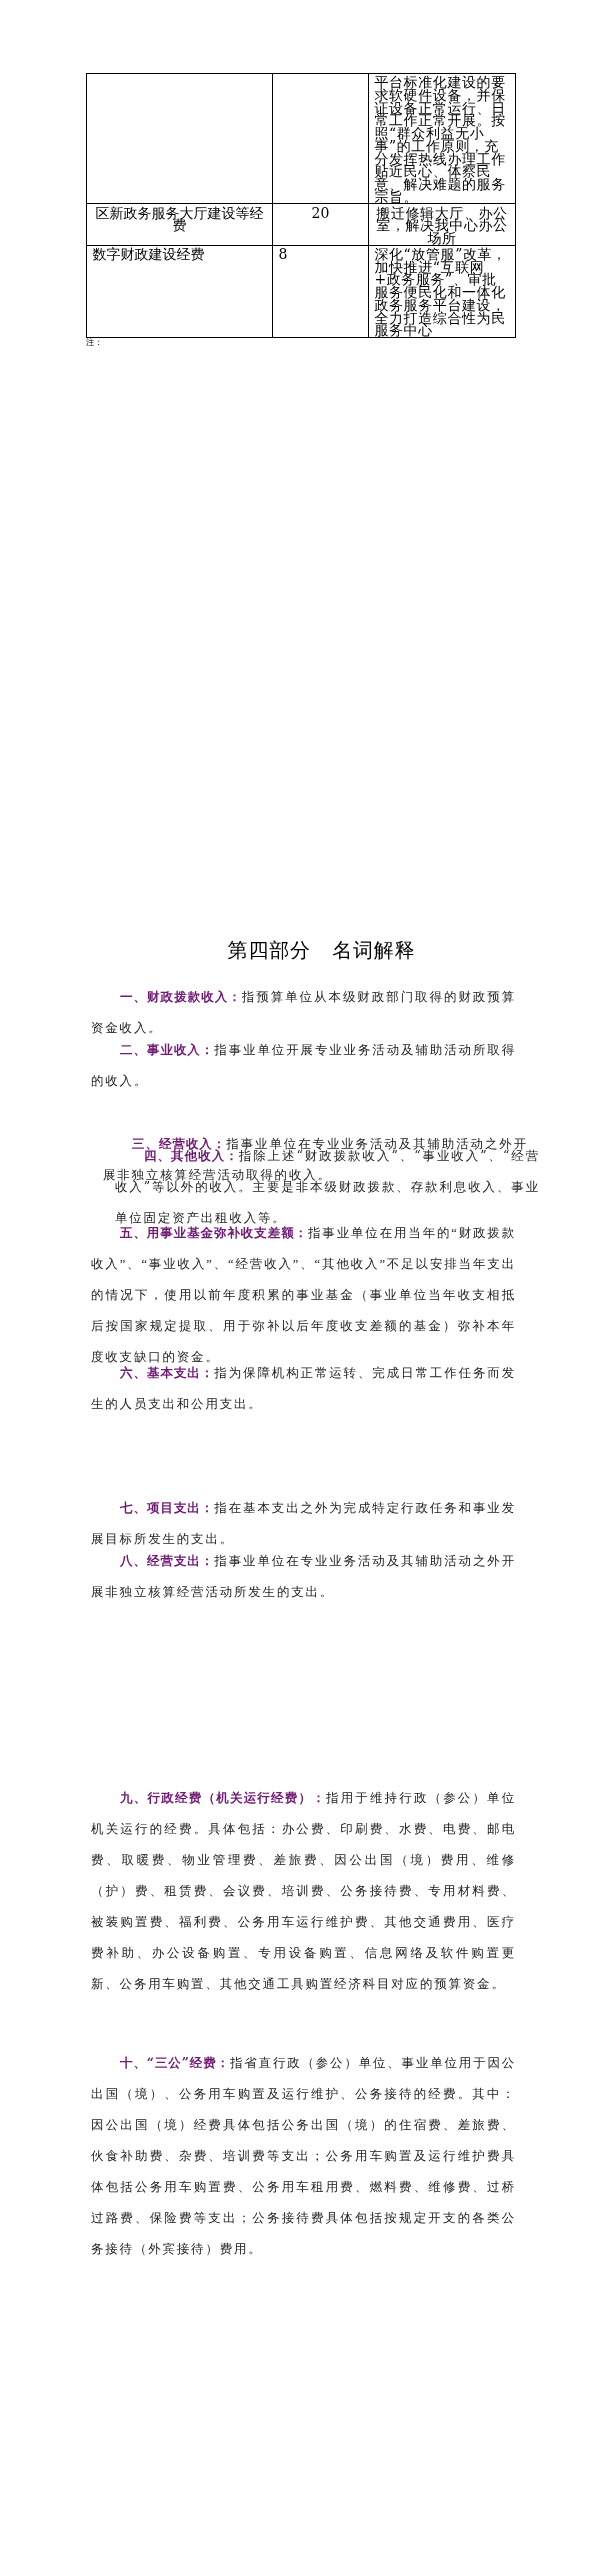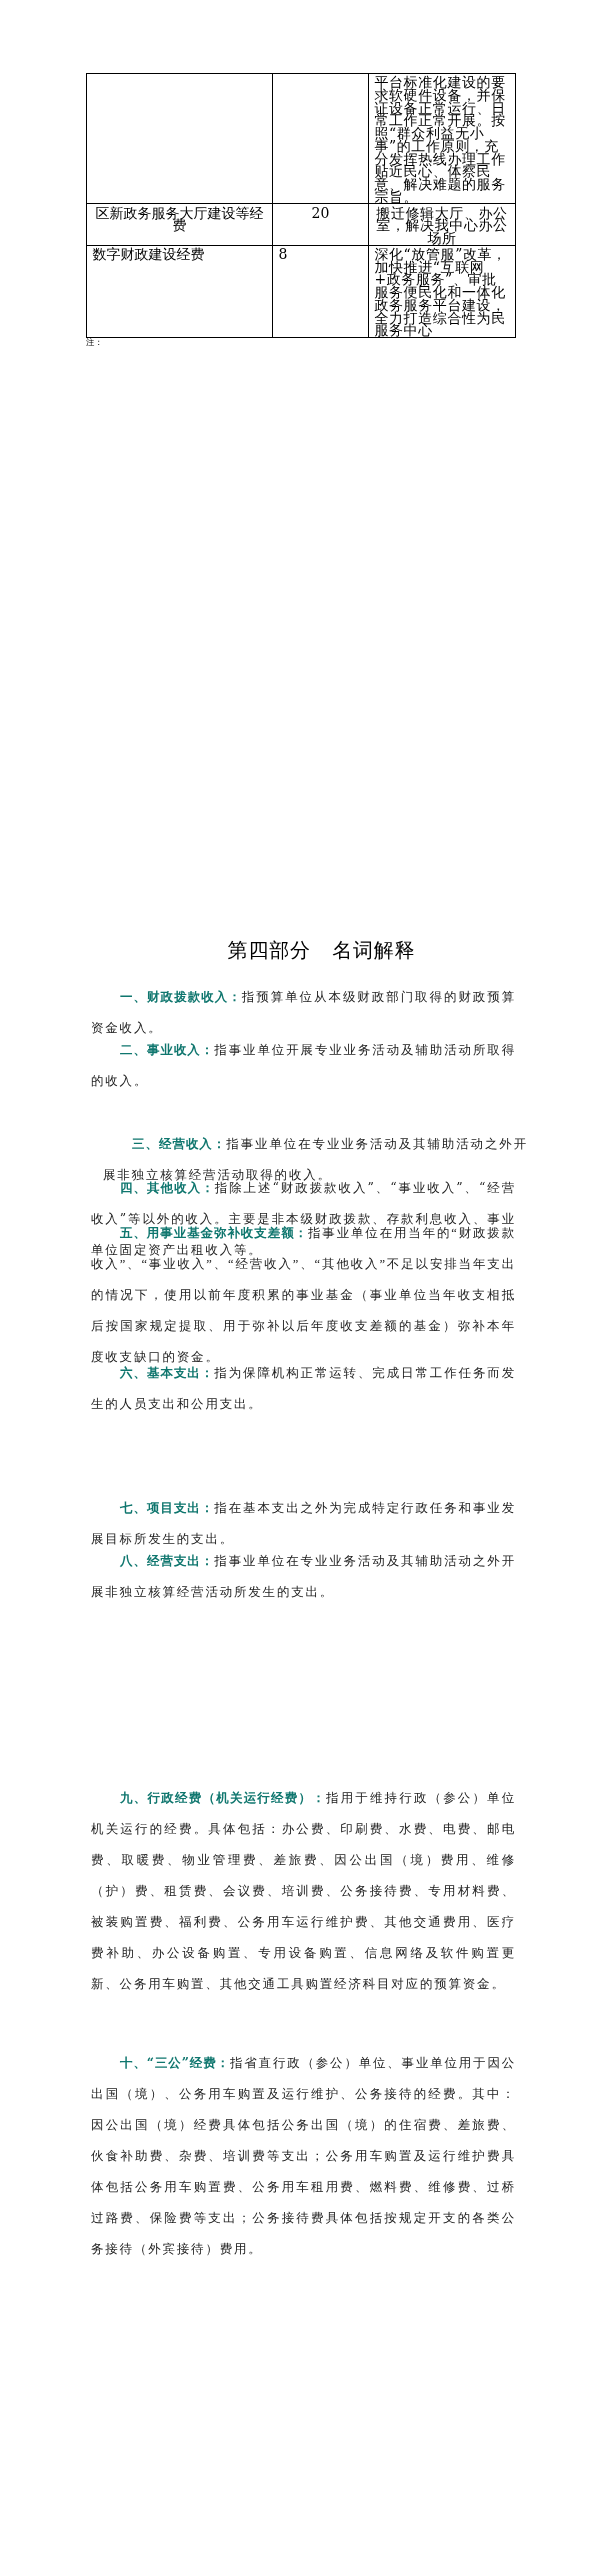--- a/index.html
+++ b/index.html
@@ -10,21 +10,21 @@
   .tbl td { border: 1.1px solid #000; vertical-align: top; padding: 2.3px 5.4px 0 5.4px;
             line-height: 12.7px; }
   .tbl col.c1 { width: 186px; } .tbl col.c2 { width: 96px; } .tbl col.c3 { width: 147px; }
   .tbl td.desc { letter-spacing: 0.6px; }
   .note { position: absolute; left: 86px; top: 337px; font-size: 8.4px; }
   .title { position: absolute; left: 0; width: 607px; top: 937px; text-align: center;
            font-family: "DejaVu Sans", "Liberation Sans", sans-serif; font-size: 20px; letter-spacing: 0.8px; padding-left: 18px; }
   .title .gap { display: inline-block; width: 21.4px; }
   .para { position: absolute; left: 91px; width: 425px; font-size: 12.5px; line-height: 31px;
           letter-spacing: 1.8px; text-indent: 29px; text-align: justify; color: #222; }
-  .para b { font-weight: bold; color: #0f766e; letter-spacing: 0.9px; }
+  .para b { font-weight: bold; color: #701a75; letter-spacing: 0.9px; }
 </style>
 </head>
 <body>
 
 <table class="tbl">
   <colgroup>
       <col class="c1">
       <col class="c2">
       <col class="c3">
     </colgroup>
@@ -52,21 +52,21 @@
 <div class="title">
   <span>第四部分</span><span class="gap"></span><span>名词解释</span>
 </div>
 
 <div class="para" style="top:981px;"><b>一、财政拨款收入：</b><span>指预算单位从本级财政部门取得的财政预算资金收入。</span></div>
 
 <div class="para" style="top:1034px;"><b>二、事业收入：</b><span>指事业单位开展专业业务活动及辅助活动所取得的收入。</span></div>
 
 <div class="para" style="top:1128px;margin-left:12px;"><b>三、经营收入：</b><span>指事业单位在专业业务活动及其辅助活动之外开展非独立核算经营活动取得的收入。</span></div>
 
-<div class="para" style="top:1172px;"><b>四、其他收入：</b><span>指除上述“财政拨款收入”、“事业收入”、“经营收入”等以外的收入。主要是非本级财政拨款、存款利息收入、事业单位固定资产出租收入等。</span></div>
+<div class="para" style="top:1140px;margin-left:24px;"><b>四、其他收入：</b><span>指除上述“财政拨款收入”、“事业收入”、“经营收入”等以外的收入。主要是非本级财政拨款、存款利息收入、事业单位固定资产出租收入等。</span></div>
 
 <div class="para" style="top:1218px;font-family:Liberation Serif, serif;"><b>五、用事业基金弥补收支差额：</b><span>指事业单位在用当年的“财政拨款收入”、“事业收入”、“经营收入”、“其他收入”不足以安排当年支出的情况下，使用以前年度积累的事业基金（事业单位当年收支相抵后按国家规定提取、用于弥补以后年度收支差额的基金）弥补本年度收支缺口的资金。</span></div>
 
 <div class="para" style="top:1357px;"><b>六、基本支出：</b><span>指为保障机构正常运转、完成日常工作任务而发生的人员支出和公用支出。</span></div>
 
 <div class="para" style="top:1492px;"><b>七、项目支出：</b><span>指在基本支出之外为完成特定行政任务和事业发展目标所发生的支出。</span></div>
 
 <div class="para" style="top:1545px;"><b>八、经营支出：</b><span>指事业单位在专业业务活动及其辅助活动之外开展非独立核算经营活动所发生的支出。</span></div>
 
 <div class="para" style="top:1782px;"><b>九、行政经费（机关运行经费）：</b><span>指用于维持行政（参公）单位机关运行的经费。具体包括：办公费、印刷费、水费、电费、邮电费、取暖费、物业管理费、差旅费、因公出国（境）费用、维修（护）费、租赁费、会议费、培训费、公务接待费、专用材料费、被装购置费、福利费、公务用车运行维护费、其他交通费用、医疗费补助、办公设备购置、专用设备购置、信息网络及软件购置更新、公务用车购置、其他交通工具购置经济科目对应的预算资金。</span></div>

